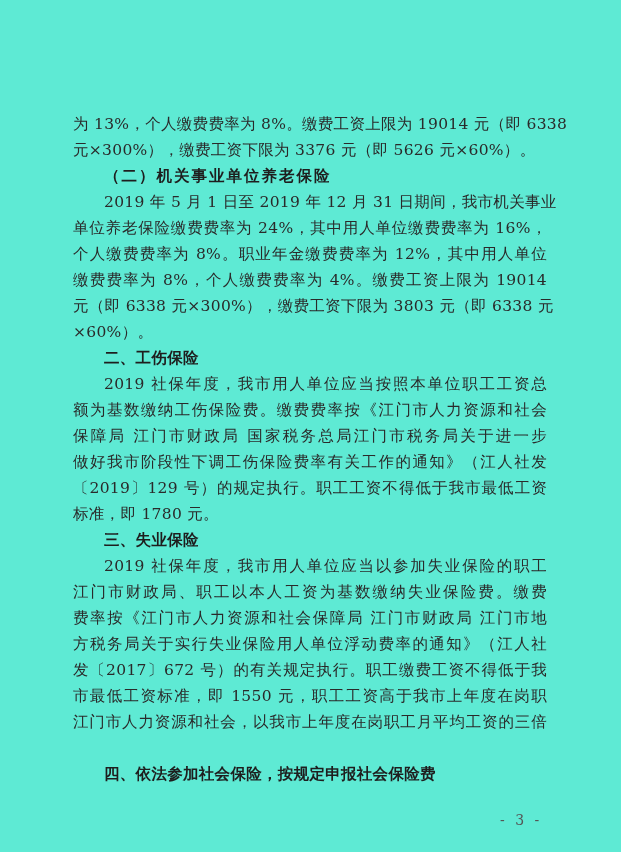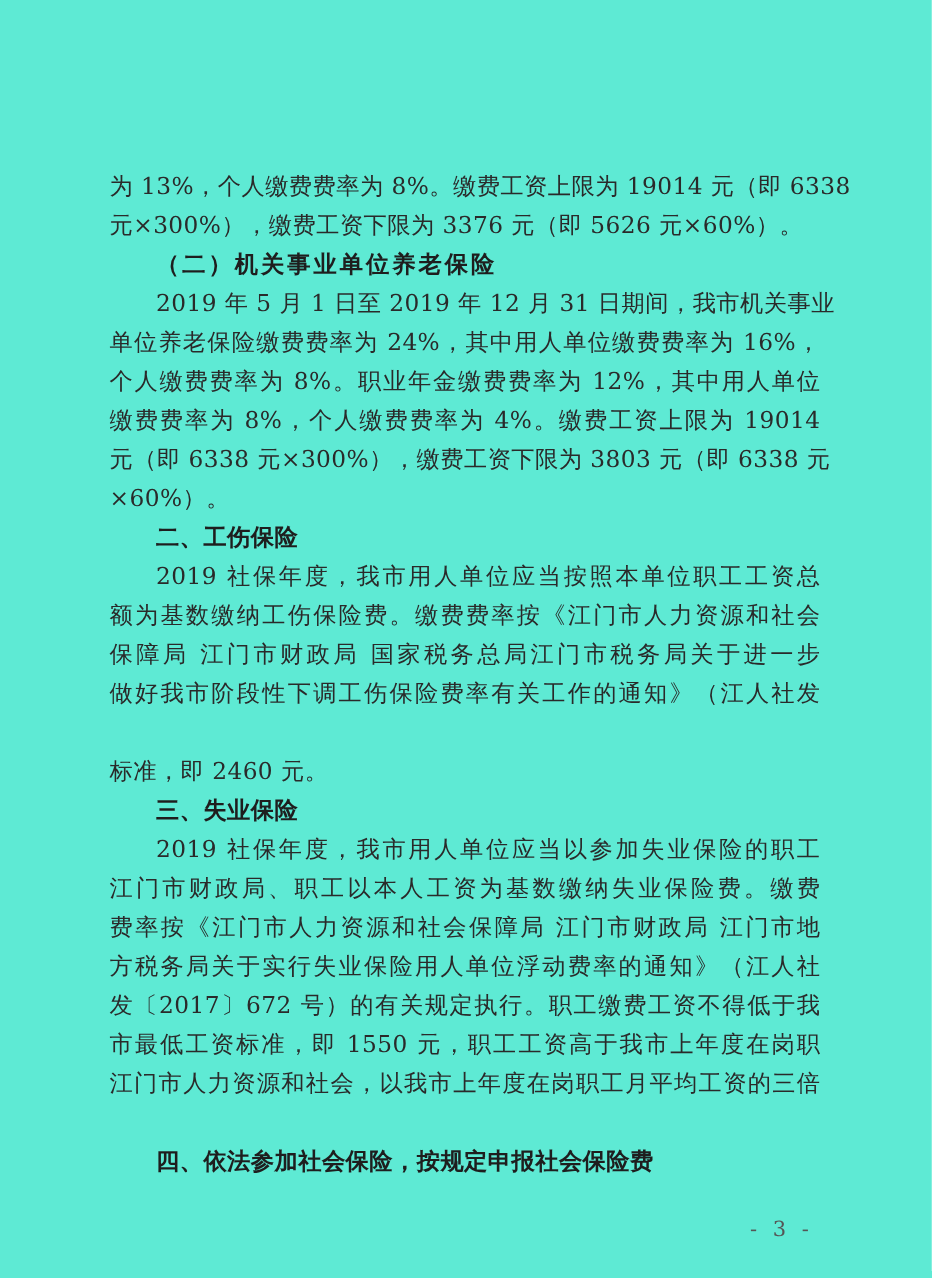--- a/index.html
+++ b/index.html
@@ -39,21 +39,22 @@
   <div class="line" style="top:218px">单位养老保险缴费费率为 24%，其中用人单位缴费费率为 16%，</div>
   <div class="line" style="top:244px">个人缴费费率为 8%。职业年金缴费费率为 12%，其中用人单位</div>
   <div class="line" style="top:270px">缴费费率为 8%，个人缴费费率为 4%。缴费工资上限为 19014</div>
   <div class="line" style="top:296px">元（即 6338 元×300%），缴费工资下限为 3803 元（即 6338 元</div>
   <div class="line short" style="top:322px">×60%）。</div>
   <div class="line indent heading" style="top:348px">二、工伤保险</div>
   <div class="line indent" style="top:374px">2019 社保年度，我市用人单位应当按照本单位职工工资总</div>
   <div class="line" style="top:400px">额为基数缴纳工伤保险费。缴费费率按《江门市人力资源和社会</div>
   <div class="line" style="top:452px">做好我市阶段性下调工伤保险费率有关工作的通知》（江人社发</div>
   <div class="line" style="top:426px">保障局 江门市财政局 国家税务总局江门市税务局关于进一步</div>
-  <div class="line short" style="top:504px">标准，即 2460 元。</div>
+  <div class="line" style="top:478px">〔2019〕129 号）的规定执行。职工工资不得低于我市最低工资</div>
+  <div class="line short" style="top:504px">标准，即 1780 元。</div>
   <div class="line indent heading" style="top:530px">三、失业保险</div>
   <div class="line indent" style="top:556px">2019 社保年度，我市用人单位应当以参加失业保险的职工</div>
   <div class="line" style="top:582px">江门市财政局、职工以本人工资为基数缴纳失业保险费。缴费</div>
   <div class="line" style="top:608px">费率按《江门市人力资源和社会保障局 江门市财政局 江门市地</div>
   <div class="line" style="top:634px">方税务局关于实行失业保险用人单位浮动费率的通知》（江人社</div>
   <div class="line" style="top:660px">发〔2017〕672 号）的有关规定执行。职工缴费工资不得低于我</div>
   <div class="line" style="top:686px">市最低工资标准，即 1550 元，职工工资高于我市上年度在岗职</div>
   <div class="line" style="top:712px">江门市人力资源和社会，以我市上年度在岗职工月平均工资的三倍</div>
   <div class="line indent heading" style="top:764px">四、依法参加社会保险，按规定申报社会保险费</div>
 

